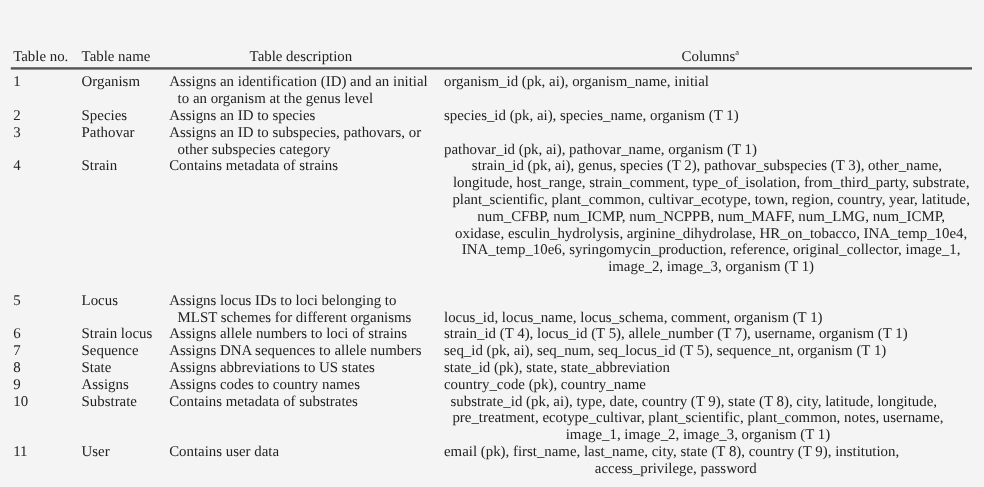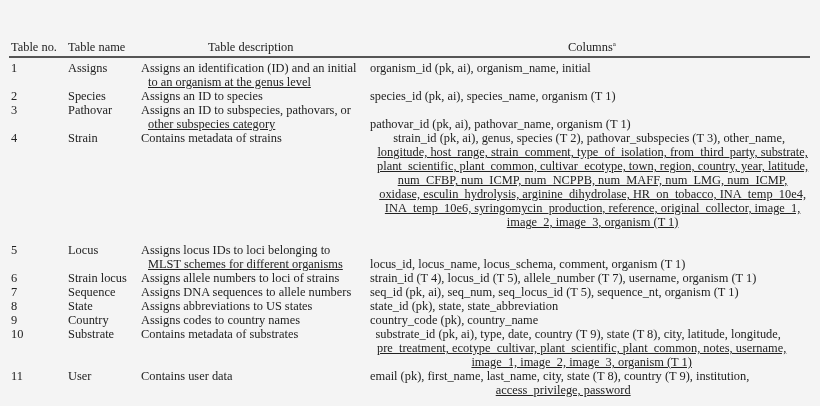--- a/index.html
+++ b/index.html
@@ -13,38 +13,38 @@
     .hdr { position: absolute; top: 40px; left: 0; width: 720px; height: 14px; }
     .hdr span { position: absolute; white-space: nowrap; line-height: 14px; }
     .rule { position: absolute; top: 56px; left: 9px; width: 801px; height: 2px; background: #555; }
     .row { position: absolute; left: 0; width: 820px; }
     .cell { position: absolute; white-space: nowrap; line-height: 14px; }
     .c-no { left: 11px; }
     .c-name { left: 68px; }
     .c-desc { left: 141px; }
     .c-cols { left: 370px; text-align: center; }
     .line { display: block; }
-    .indent { padding-left: 7px; text-decoration: underline; }
+    .indent { padding-left: 7px; }
     sup { font-size: 7px; vertical-align: 5px; line-height: 0; }
   </style>
 </head>
 <body>
 
 <div>
   <div class="hdr">
     <span style="left:11px">Table no.</span>
     <span style="left:68px">Table name</span>
     <span style="left:208px">Table description</span>
     <span style="left:568px"><span style="position:static">Columns</span><sup>a</sup></span>
   </div>
   <div class="rule"></div>
   <div id="rows">
       <div class="row" style="top: 61px;">
         <div class="cell c-no">1</div>
-        <div class="cell c-name">Assigns</div>
+        <div class="cell c-name">Organism</div>
         <div class="cell c-desc">
           <span class="line">Assigns an identification (ID) and an initial</span>
           <span class="line indent">to an organism at the genus level</span>
         </div>
         <div class="cell c-cols" style="top: 0px;">
           <span class="line">organism_id (pk, ai), organism_name, initial</span>
         </div>
       </div>
       <div class="row" style="top: 89px;">
         <div class="cell c-no">2</div>
@@ -119,21 +119,21 @@
         <div class="cell c-name">State</div>
         <div class="cell c-desc">
           <span class="line">Assigns abbreviations to US states</span>
         </div>
         <div class="cell c-cols" style="top: 0px;">
           <span class="line">state_id (pk), state, state_abbreviation</span>
         </div>
       </div>
       <div class="row" style="top: 313px;">
         <div class="cell c-no">9</div>
-        <div class="cell c-name">Country</div>
+        <div class="cell c-name">Assigns</div>
         <div class="cell c-desc">
           <span class="line">Assigns codes to country names</span>
         </div>
         <div class="cell c-cols" style="top: 0px;">
           <span class="line">country_code (pk), country_name</span>
         </div>
       </div>
       <div class="row" style="top: 327px;">
         <div class="cell c-no">10</div>
         <div class="cell c-name">Substrate</div>

